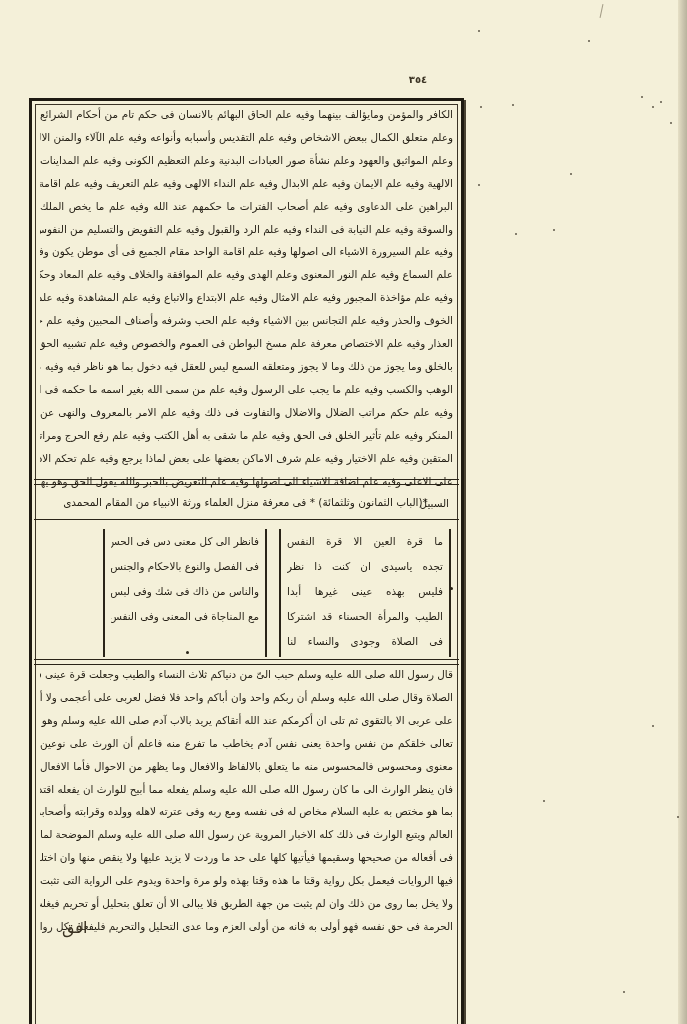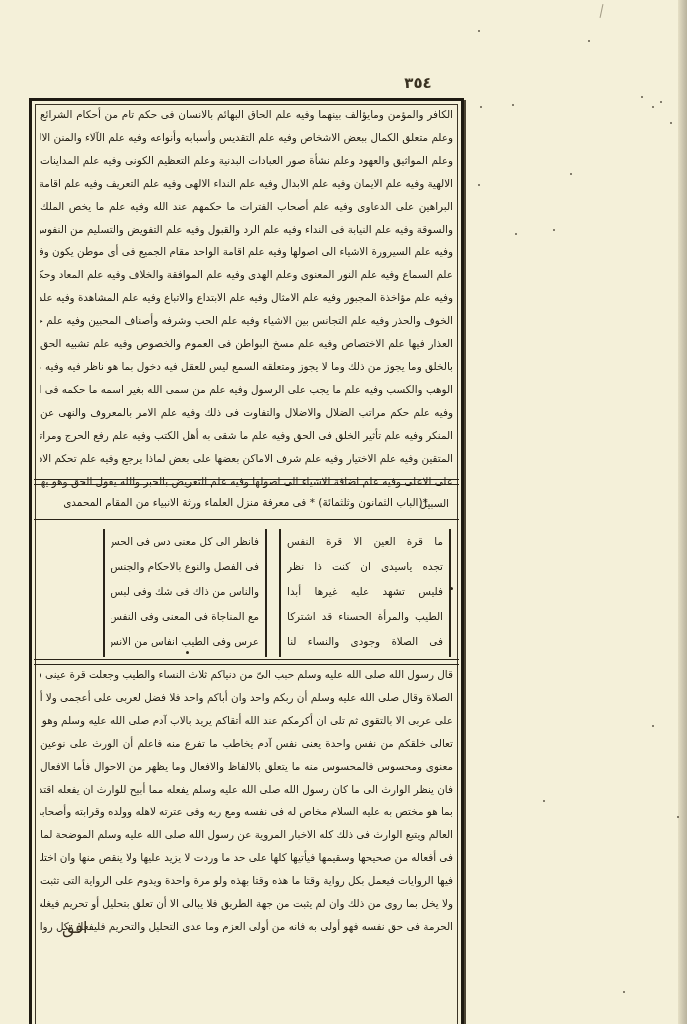--- a/index.html
+++ b/index.html
@@ -11,21 +11,21 @@
   }
   .page-edge {
     position: absolute; right: 0; top: 0; width: 9px; height: 1024px;
     background: linear-gradient(to right, #e6e0c6, #c9c3ad 60%, #b9b39d);
   }
   .speck { position: absolute; width: 2px; height: 2px; background: #3a3325; border-radius: 50%; opacity: .8; }
   .ink-stroke { position: absolute; left: 601px; top: 4px; width: 1px; height: 14px; background: #6a624f; transform: rotate(12deg); opacity: .6; }
 
   .page-number {
     position: absolute; left: 400px; top: 74px; width: 36px; text-align: center;
-    font-size: 15px; font-weight: bold; color: #3a3222; direction: rtl;
+    font-size: 10px; font-weight: bold; color: #3a3222; direction: rtl;
   }
 
   .frame {
     position: absolute; left: 29px; top: 98px; width: 435px; height: 1006px;
     border: 3px solid #1e1a12; box-sizing: border-box;
     box-shadow: 2px 2px 0 #4a4333;
   }
   .frame-inner {
     position: absolute; left: 3px; top: 3px; right: 3px; bottom: 3px;
     border: 1px solid #3b3427;
@@ -101,50 +101,49 @@
     <span class="text-line">الكافر والمؤمن ومايؤالف بينهما وفيه علم الحاق البهائم بالانسان فى حكم تام من أحكام الشرائع</span>
     <span class="text-line">وعلم متعلق الكمال ببعض الاشخاص وفيه علم التقديس وأسبابه وأنواعه وفيه علم الآلاء والمنن الالهية</span>
     <span class="text-line">وعلم المواثيق والعهود وعلم نشأة صور العبادات البدنية وعلم التعظيم الكونى وفيه علم المداينات</span>
     <span class="text-line">الالهية وفيه علم الايمان وفيه علم الابدال وفيه علم النداء الالهى وفيه علم التعريف وفيه علم اقامة</span>
     <span class="text-line">البراهين على الدعاوى وفيه علم أصحاب الفترات ما حكمهم عند الله وفيه علم ما يخص الملك</span>
     <span class="text-line">والسوقة وفيه علم النيابة فى النداء وفيه علم الرد والقبول وفيه علم التفويض والتسليم من النفوس</span>
     <span class="text-line">وفيه علم السيرورة الاشياء الى اصولها وفيه علم اقامة الواحد مقام الجميع فى أى موطن يكون وفيه</span>
     <span class="text-line">علم السماع وفيه علم النور المعنوى وعلم الهدى وفيه علم الموافقة والخلاف وفيه علم المعاد وحكمه</span>
     <span class="text-line">وفيه علم مؤاخذة المجبور وفيه علم الامثال وفيه علم الابتداع والاتباع وفيه علم المشاهدة وفيه علم</span>
     <span class="text-line">الخوف والحذر وفيه علم التجانس بين الاشياء وفيه علم الحب وشرفه وأصناف المحبين وفيه علم خلع</span>
-    <span class="text-line">العذار فيها علم الاختصاص وفيه علم مسخ البواطن فى العموم والخصوص وفيه علم تشبيه الحق</span>
+    <span class="text-line">العذار وفيه علم الاختصاص معرفة علم مسخ البواطن فى العموم والخصوص وفيه علم تشبيه الحق</span>
     <span class="text-line">بالخلق وما يجوز من ذلك وما لا يجوز ومتعلقه السمع ليس للعقل فيه دخول بما هو ناظر فيه وفيه علم</span>
     <span class="text-line">الوهب والكسب وفيه علم ما يجب على الرسول وفيه علم من سمى الله بغير اسمه ما حكمه فى التوحيد</span>
     <span class="text-line">وفيه علم حكم مراتب الضلال والاضلال والتفاوت فى ذلك وفيه علم الامر بالمعروف والنهى عن</span>
     <span class="text-line">المنكر وفيه علم تأثير الخلق فى الحق وفيه علم ما شقى به أهل الكتب وفيه علم رفع الحرج ومراتب</span>
     <span class="text-line">المتقين وفيه علم الاختيار وفيه علم شرف الاماكن بعضها على بعض لماذا يرجع وفيه علم تحكم الادنى</span>
     <span class="text-line">على الاعلى وفيه علم اضافة الاشياء الى اصولها وفيه علم التعريض بالخبر والله يقول الحق وهو يهدى</span>
     <span class="text-line last" style="padding-right:4px">السبيل</span>
   </div>
 
   <div class="rule-double" style="top:378px"></div>
 
   <div class="heading">*(الباب الثمانون وثلثمائة) * فى معرفة منزل العلماء ورثة الانبياء من المقام المحمدى</div>
 
   <div class="rule-double" style="top:418px; height:2px; border-bottom:none"></div>
 
   <div class="poem">
     <div class="poem-col right">
       <span class="verse">ما قرة العين الا قرة النفس</span>
       <span class="verse">تجده ياسيدى ان كنت ذا نظر</span>
-      <span class="verse">فليس تشهد عليه غيرها أبدا</span>
+      <span class="verse">فليس بهذه عينى غيرها أبدا</span>
       <span class="verse">الطيب والمرأة الحسناء قد اشتركا</span>
       <span class="verse">فى الصلاة وجودى والنساء لنا</span>
     </div>
     <div class="poem-col left">
       <span class="verse">فانظر الى كل معنى دس فى الحس</span>
       <span class="verse">فى الفصل والنوع بالاحكام والجنس</span>
       <span class="verse">والناس من ذاك فى شك وفى لبس</span>
       <span class="verse">مع المناجاة فى المعنى وفى النفس</span>
-      <span class="verse">عرس وفى الطيب انفاس من الانس</span>
     </div>
     <div class="poem-dot" style="left:416px;top:62px"></div>
     <div class="poem-dot" style="left:152px;top:126px"></div>
   </div>
 
   <div class="rule-double" style="top:558px"></div>
 
   <div class="text-block bottom-text">
     <span class="text-line">قال رسول الله صلى الله عليه وسلم حبب الىّ من دنياكم ثلاث النساء والطيب وجعلت قرة عينى فى</span>
     <span class="text-line">الصلاة وقال صلى الله عليه وسلم أن ربكم واحد وان أباكم واحد فلا فضل لعربى على أعجمى ولا أعجمى</span>

